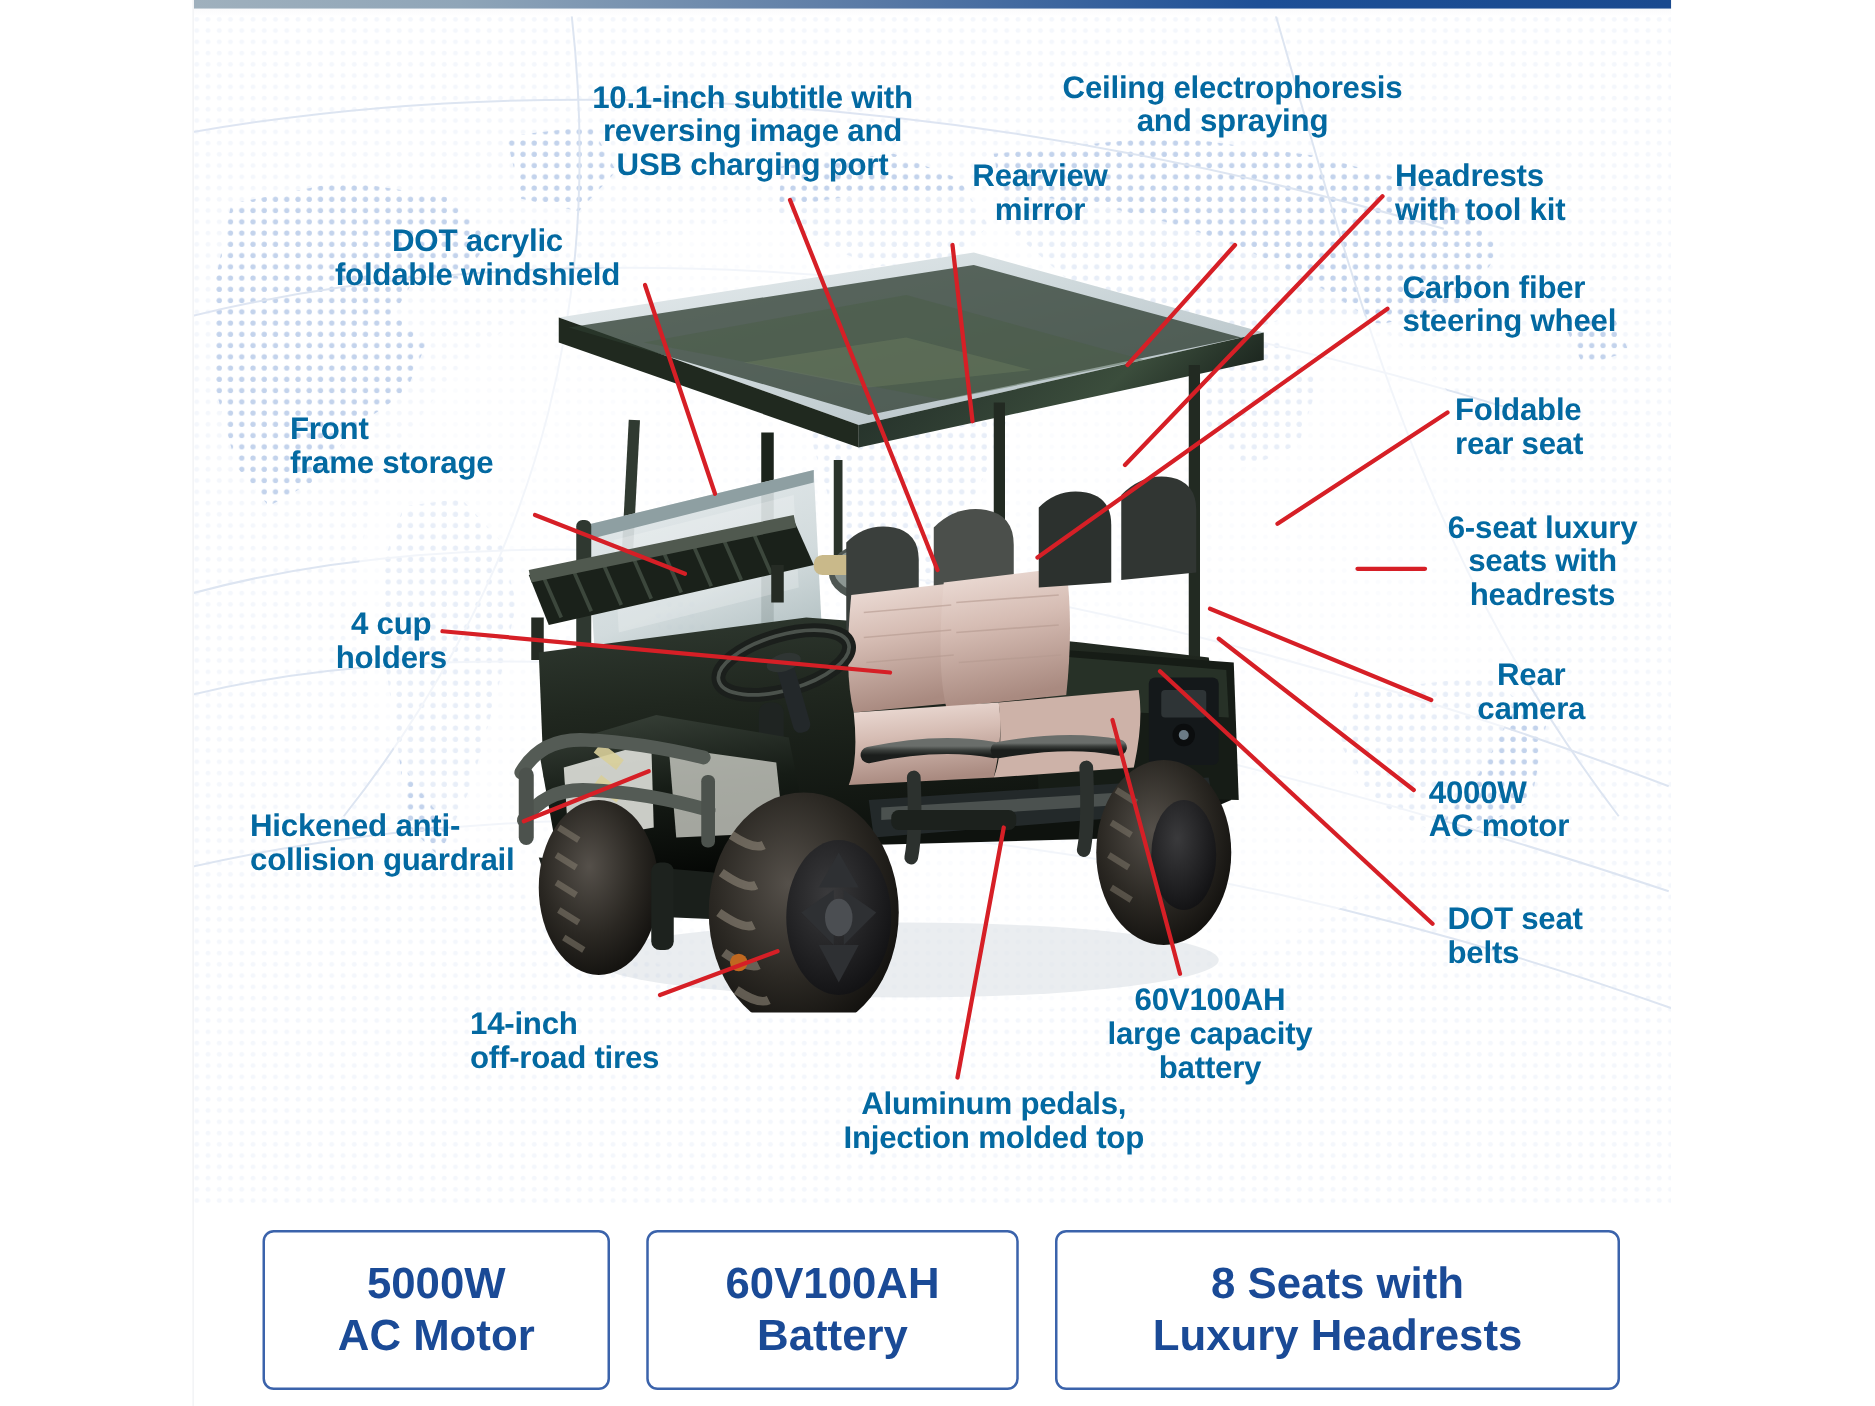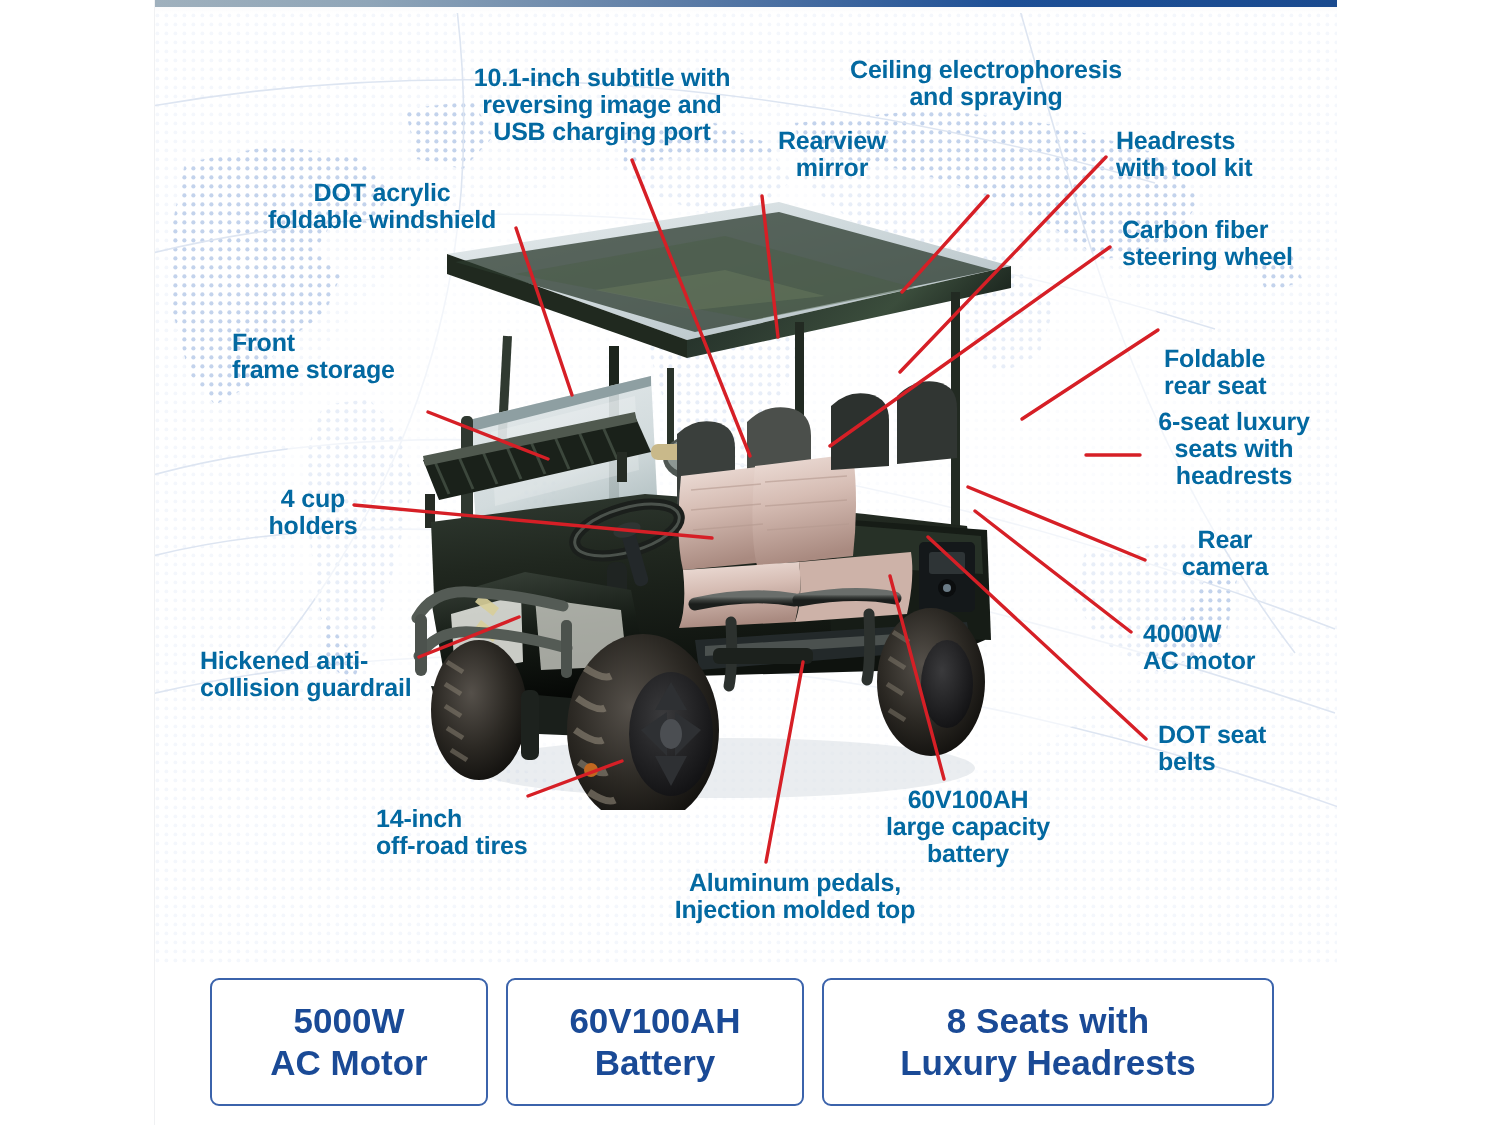--- a/index.html
+++ b/index.html
@@ -73,21 +73,21 @@
     white-space: pre-line;
     text-rendering: geometricPrecision;
   }
   .ca-right  { text-align: left; }
   .ca-center { text-align: center; }
 
   
   #badges {
     position: absolute; left: 155px; top: 978px;
     width: 1182px; height: 140px;
-    display: flex; align-items: flex-start; gap: 18px;
+    display: flex; align-items: center; gap: 29px;
     padding: 0 55px;
   }
   .badge {
     border: 2.5px solid #3b63ab;
     border-radius: 9px;
     background: #ffffff;
     display: flex; align-items: center; justify-content: center;
     text-align: center;
     color: #1a4a96;
     font-weight: 700;
@@ -389,21 +389,21 @@
 reversing image and
 USB charging port</div>
       <div class="callout ca-center" style="left: 757px; top: 128px; width: 150px; text-align: center;">Rearview
 mirror</div>
       <div class="callout ca-center" style="left: 826px; top: 57px; width: 320px; text-align: center;">Ceiling electrophoresis
 and spraying</div>
       <div class="callout ca-right" style="left: 1116px; top: 128px; width: 220px; text-align: left;">Headrests
 with tool kit</div>
       <div class="callout ca-right" style="left: 1122px; top: 217px; width: 230px; text-align: left;">Carbon fiber
 steering wheel</div>
-      <div class="callout ca-right" style="left: 1164px; top: 315px; width: 200px; text-align: left; margin-top: 31px;">Foldable
+      <div class="callout ca-right" style="left: 1164px; top: 315px; width: 200px; text-align: left;">Foldable
 rear seat</div>
       <div class="callout ca-center" style="left: 1124px; top: 409px; width: 220px; text-align: center;">6-seat luxury
 seats with
 headrests</div>
       <div class="callout ca-center" style="left: 1150px; top: 527px; width: 150px; text-align: center;">Rear
 camera</div>
       <div class="callout ca-center" style="left: 232px; top: 330px; width: 230px; text-align: left;">Front
 frame storage</div>
       <div class="callout ca-center" style="left: 238px; top: 486px; width: 150px; text-align: center;">4 cup
 holders</div>

